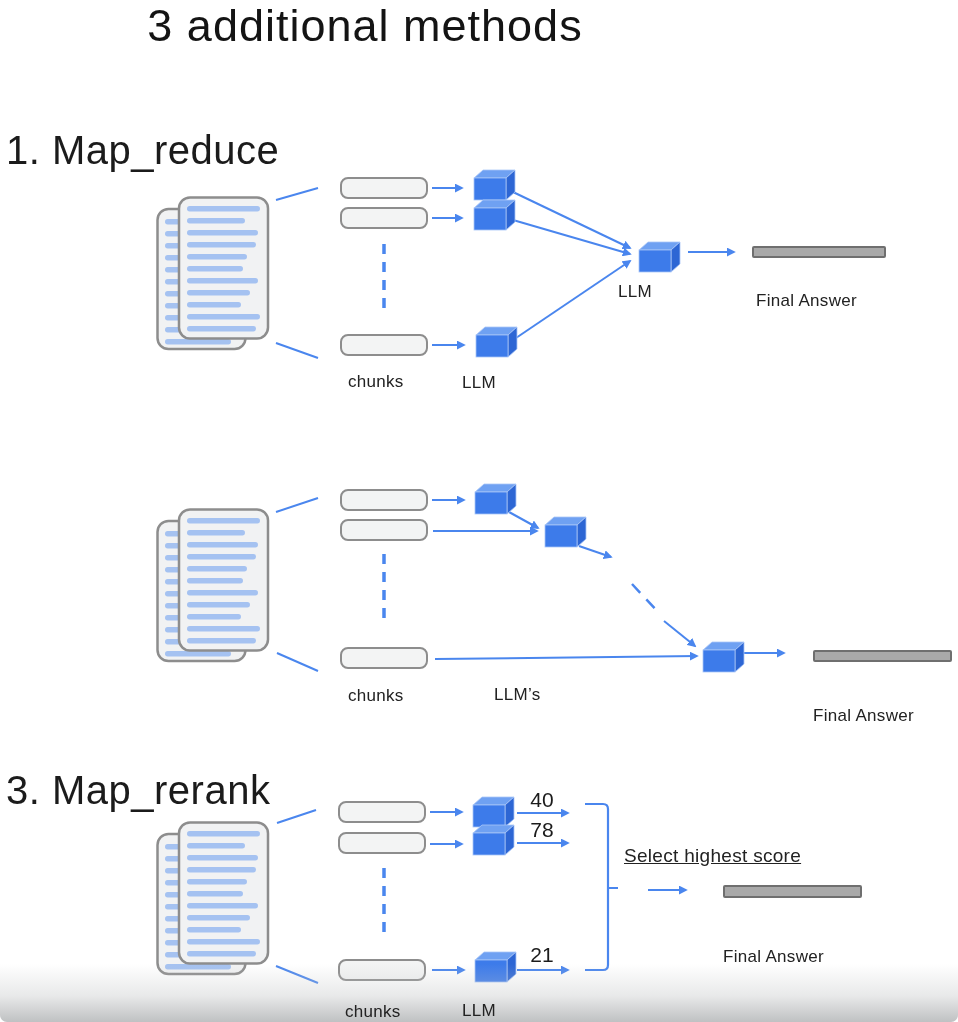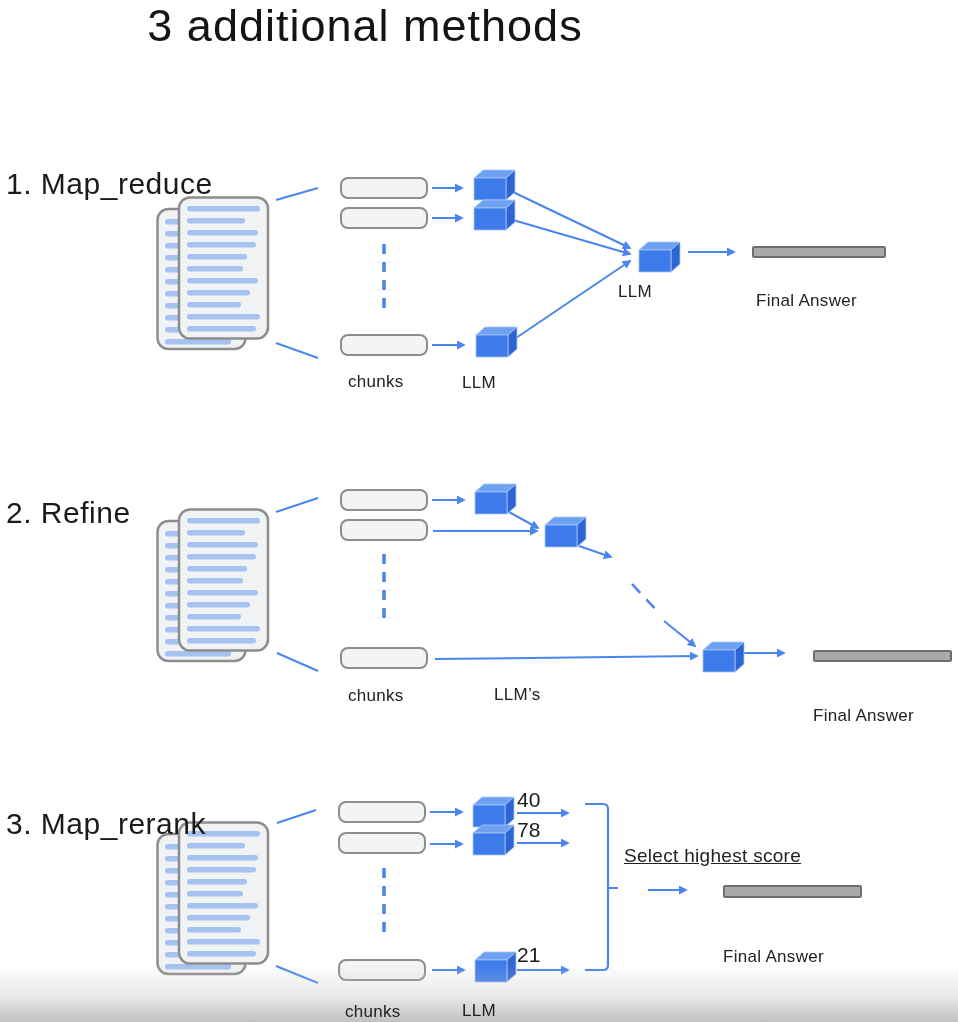--- a/index.html
+++ b/index.html
@@ -1,32 +1,32 @@
 <!DOCTYPE html>
 <html><head>
 <meta charset="utf-8">
 <style>
   html,body{margin:0;padding:0;background:#ffffff;}
   .canvas{
     position:relative;width:958px;height:1022px;background:#ffffff;overflow:hidden;
-    font-family:"Liberation Sans","DejaVu Sans",sans-serif;color:#1c1c1c;
+    font-family:"Liberation Sans","DejaVu Sans",sans-serif;color:#1c1c1c;border-radius:7px;
   }
   .abs{position:absolute;}
   .title{
     left:0;top:6;width:730px;text-align:center;
     font-size:45px;font-weight:500;letter-spacing:1px;color:#141414;z-index:6;
   }
   .heading{
-    left:6px;font-size:30px;font-weight:500;letter-spacing:.5px;color:#1b1b1b;z-index:6;margin-top:39px;
+    left:6px;font-size:40px;font-weight:500;letter-spacing:.5px;color:#1b1b1b;z-index:6;
   }
   .lbl{
     font-size:17px;color:#222;text-align:left;z-index:6;letter-spacing:.3px;
   }
   .score{
-    font-size:21px;color:#1b1b1b;text-align:left;z-index:6;width:50px;
+    font-size:21px;color:#1b1b1b;text-align:center;z-index:6;width:50px;
   }
   .select-lbl{font-size:19px;text-decoration:underline;}
   .chunk{
     width:88px;height:22px;background:#f3f4f4;border:2px solid #8d8d8d;border-radius:8px;
     box-sizing:border-box;z-index:3;
   }
   .answer-bar{
     height:8px;background:#a9a9a9;border:2px solid #6f6f6f;border-radius:2px;
     box-sizing:content-box;z-index:3;
   }
@@ -147,21 +147,20 @@
     </svg>
   <svg class="abs icon" style="left:638px;top:241px" width="44" height="32">
       <use href="#cubeShape"></use>
     </svg>
   <div class="abs lbl" style="left:348px;top:372px;width:80px">chunks</div>
   <div class="abs lbl" style="left:462px;top:373px;width:60px">LLM</div>
   <div class="abs lbl" style="left:618px;top:282px;width:60px">LLM</div>
   <div class="abs answer-bar" style="left:752px;top:246px;width:130px"></div>
   <div class="abs lbl" style="left:756px;top:291px;width:140px">Final Answer</div>
 
-  <div class="abs heading" style="top:457px">2. Refine</div>
   <svg class="abs icon" style="left:156px;top:508px" width="114" height="156">
       <use href="#docShape"></use>
     </svg>
   <div class="abs chunk" style="left:340px;top:489px"></div>
   <div class="abs chunk" style="left:340px;top:519px"></div>
   <div class="abs chunk" style="left:340px;top:647px"></div>
   <svg class="abs icon" style="left:474px;top:483px" width="44" height="32">
       <use href="#cubeShape"></use>
     </svg>
   <svg class="abs icon" style="left:544px;top:516px" width="44" height="32">

